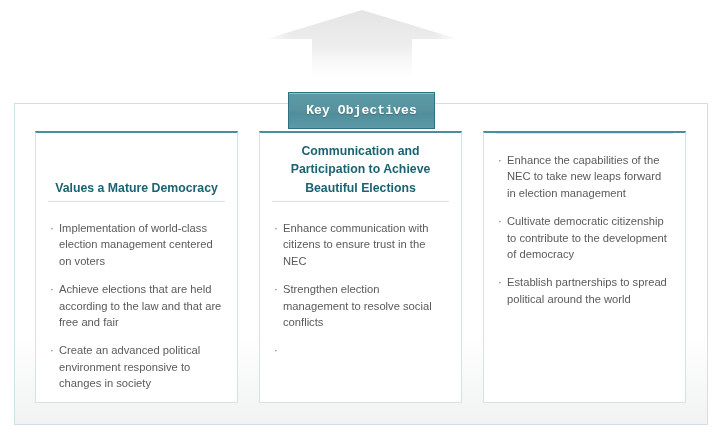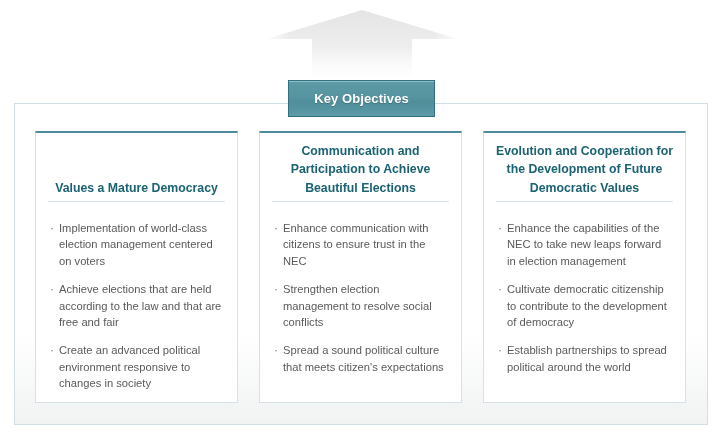--- a/index.html
+++ b/index.html
@@ -47,30 +47,31 @@
     height: 322px;
     box-sizing: border-box;
     border: 1px solid #cfe0e6;
     background: linear-gradient(to bottom, #ffffff 0%, #ffffff 72%, #f7f8f8 88%, #f1f2f2 100%);
   }
 
   
   .badge {
     position: absolute;
     left: 288px;
-    top: 80px;
+    top: 92px;
     width: 147px;
     height: 37px;
     box-sizing: border-box;
     border: 1px solid #2f7180;
     background: linear-gradient(to bottom, #5b9aa6 0%, #57949f 45%, #4f8e9a 60%, #5b9aa6 100%);
     box-shadow: inset 0 1px 0 rgba(255,255,255,0.35);
     display: flex;
     align-items: center;
     justify-content: center;
+    font-family: Liberation Mono, monospace;
   }
   .badge-label {
     color: #ffffff;
     font-size: 13px;
     font-weight: bold;
     letter-spacing: 0.1px;
     text-shadow: 0 1px 1px rgba(0,0,0,0.22);
     white-space: nowrap;
   }
 
@@ -203,29 +204,25 @@
         <li class="bullet">
           <span class="bullet-dot">·</span>
           <span>Enhance communication with citizens to ensure trust in the NEC</span>
         </li>
         <li class="bullet">
           <span class="bullet-dot">·</span>
           <span>Strengthen election management to resolve social conflicts</span>
         </li>
         <li class="bullet">
           <span class="bullet-dot">·</span>
-          <span>Spread a sound political culture that meets citizen's expectations</span>
         </li>
       </ul>
     </div>
 
     <div class="card card-3">
-      <div class="card-title-zone">
-        <h3 class="card-title">Evolution and Cooperation for the Development of Future Democratic Values</h3>
-      </div>
       <div class="card-divider"></div>
       <ul class="bullets">
         <li class="bullet">
           <span class="bullet-dot">·</span>
           <span>Enhance the capabilities of the NEC to take new leaps forward in election management</span>
         </li>
         <li class="bullet">
           <span class="bullet-dot">·</span>
           <span>Cultivate democratic citizenship to contribute to the development of democracy</span>
         </li>

